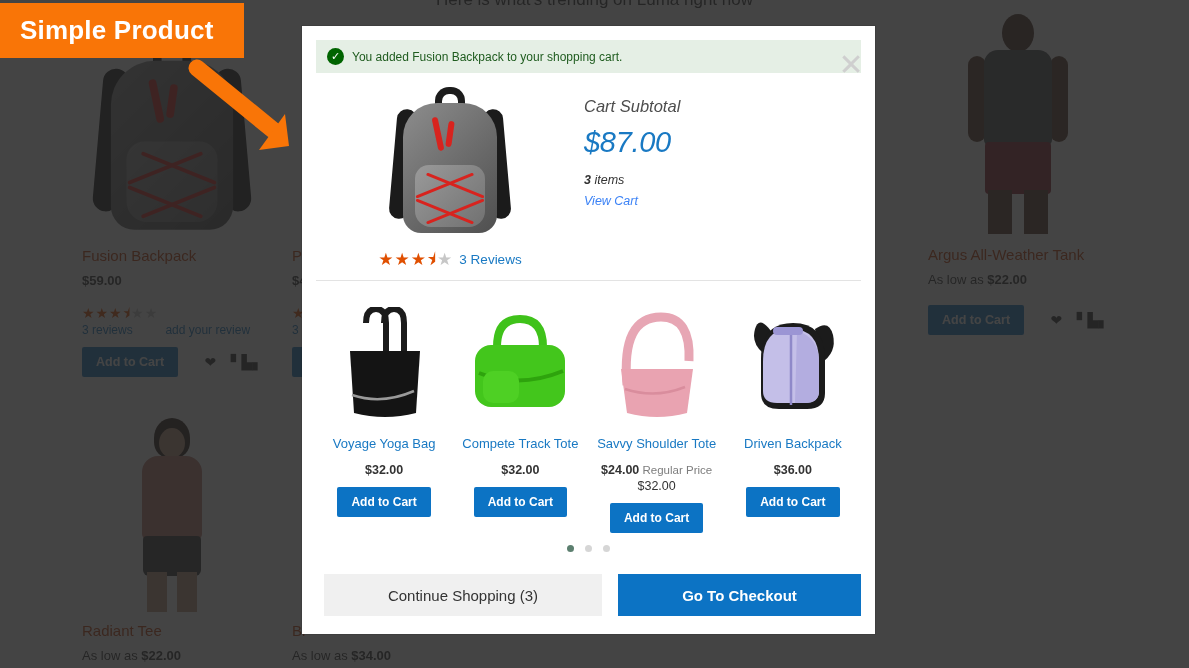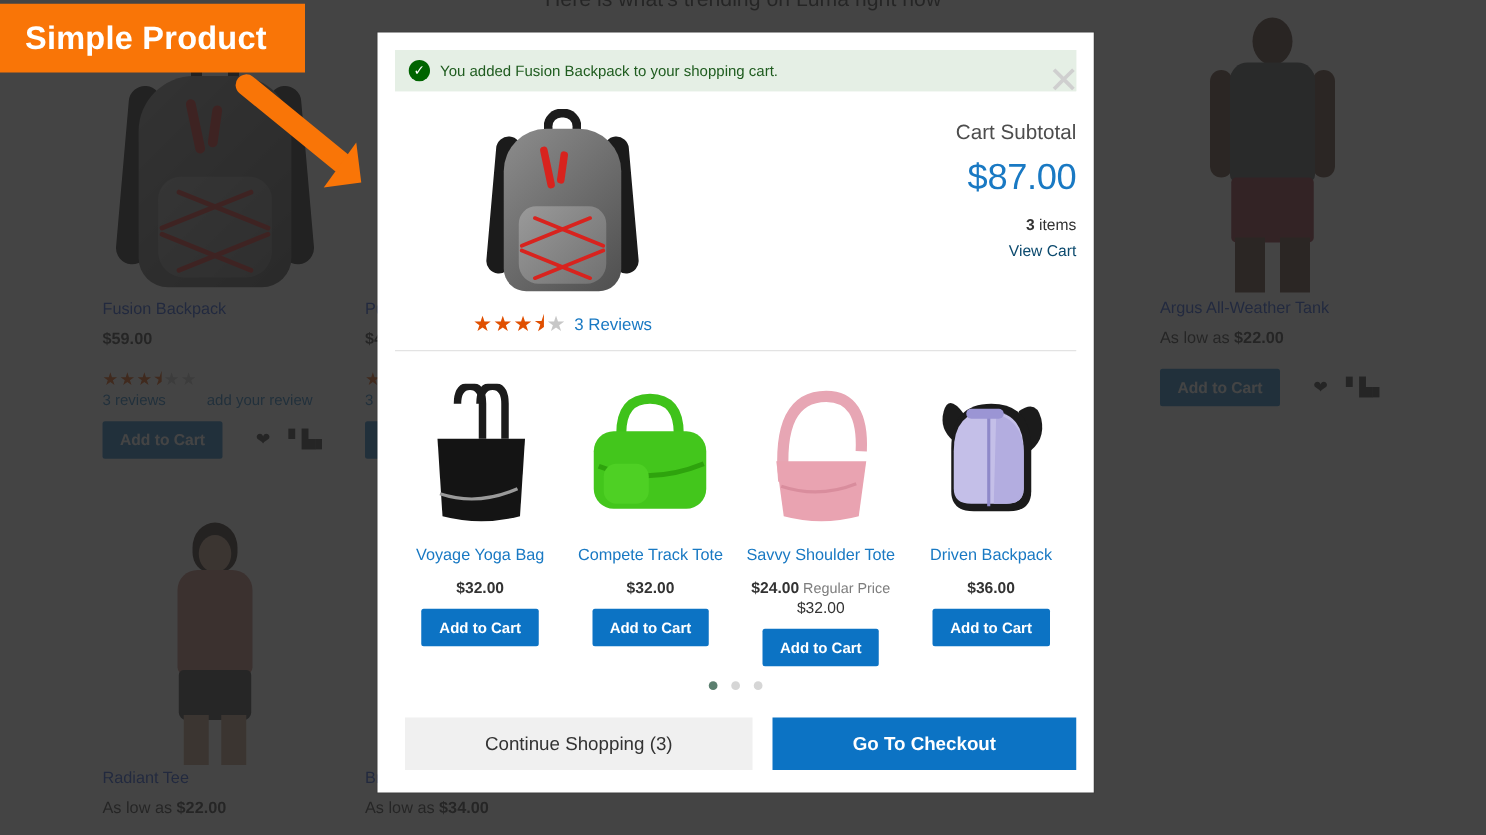--- a/index.html
+++ b/index.html
@@ -25,21 +25,21 @@
     position: absolute; top: -10px; left: 0; width: 1189px;
     text-align: center;
     font-size: 17px; color: #333;
     white-space: nowrap;
   }
   .prod-col { position: absolute; }
   .prod-img-box {
     width: 180px; height: 190px;
     display: flex; align-items: flex-end; justify-content: center;
   }
-  .prod-name { font-size: 13px; color: #1d4ed8; margin-top: 4px; }
+  .prod-name { font-size: 15px; color: #c2410c; margin-top: 12px; }
   .prod-price { font-size: 13px; color: #333; margin-top: 9px; font-weight: bold; }
   .prod-price .aslow { font-weight: normal; }
   .stars-small { margin-top: 18px; font-size: 14px; letter-spacing: 1px; line-height: 1; }
   .star-on { color: #e04f00; }
   .star-off { color: #c7c7c7; }
   .rev-line { margin-top: 3px; font-size: 12px; color: #1979c3; }
   .rev-line .sep { display: inline-block; width: 26px; }
   .btn-atc-bg {
     margin-top: 10px;
     display: inline-block;
@@ -195,27 +195,27 @@
   }
   .top-left .imgwrap { height: 146px; display: flex; align-items: center; }
   .rating-row {
     margin-top: 16px; display: flex; align-items: center; gap: 6px;
     font-size: 13px;
   }
   .rating-row .stars { font-size: 17px; letter-spacing: 1px; line-height: 1; }
   .rating-row .rcount { color: #1979c3; font-size: 13.5px; }
 
   .top-right {
-    flex: 1; text-align: right; padding-top: 18px;
+    flex: 1; text-align: left; padding-top: 18px; font-style: italic;
   }
   .sub-label { font-size: 16.5px; color: #4d4d4d; }
   .sub-amount { font-size: 29px; color: #1979c3; margin-top: 10px; letter-spacing: -.3px; }
   .sub-items { font-size: 12.5px; color: #333; margin-top: 14px; }
   .sub-items b { font-weight: bold; }
-  .view-cart { font-size: 12.5px; color: #0c4a6e; margin-top: 7px; text-decoration: none; display: inline-block; }
+  .view-cart { font-size: 12.5px; color: #3b82f6; margin-top: 7px; text-decoration: none; display: inline-block; }
 
   .divider { height: 1px; background: #e3e3e3; margin: 12px 14px 0 14px; }
   .rel-title {
     text-align: center; font-size: 13.5px; font-weight: bold;
     color: #333; margin-top: 12px;
   }
 
   .rel-grid {
     display: flex; 
     padding: 14px 14px 0 14px; gap: 0;

